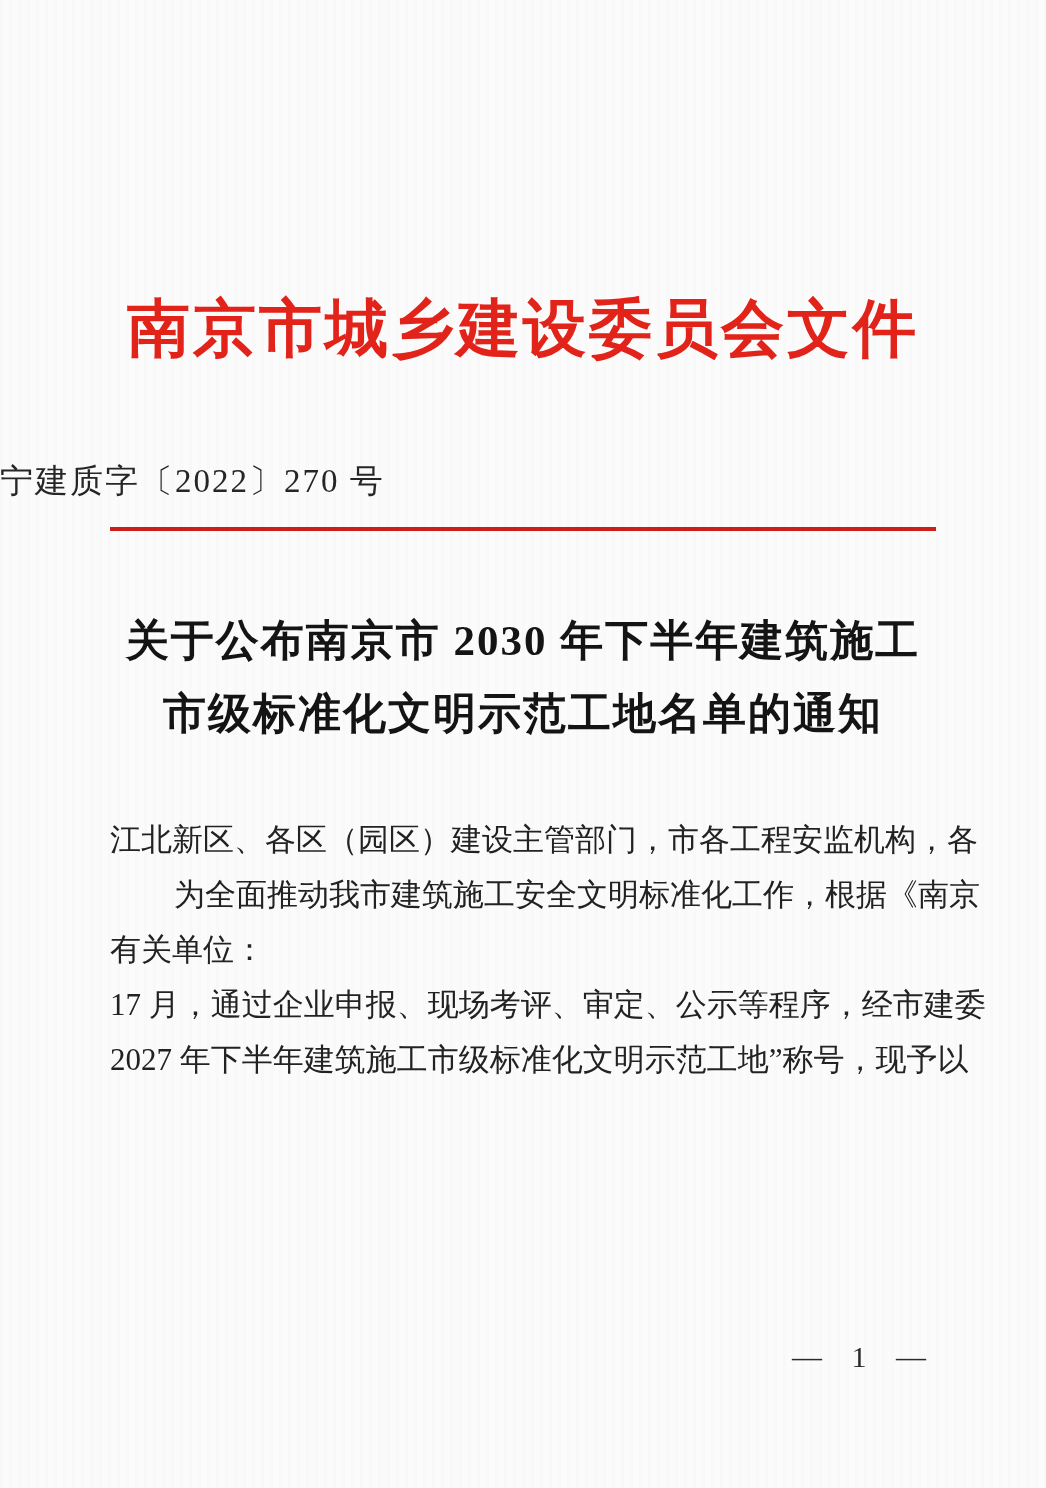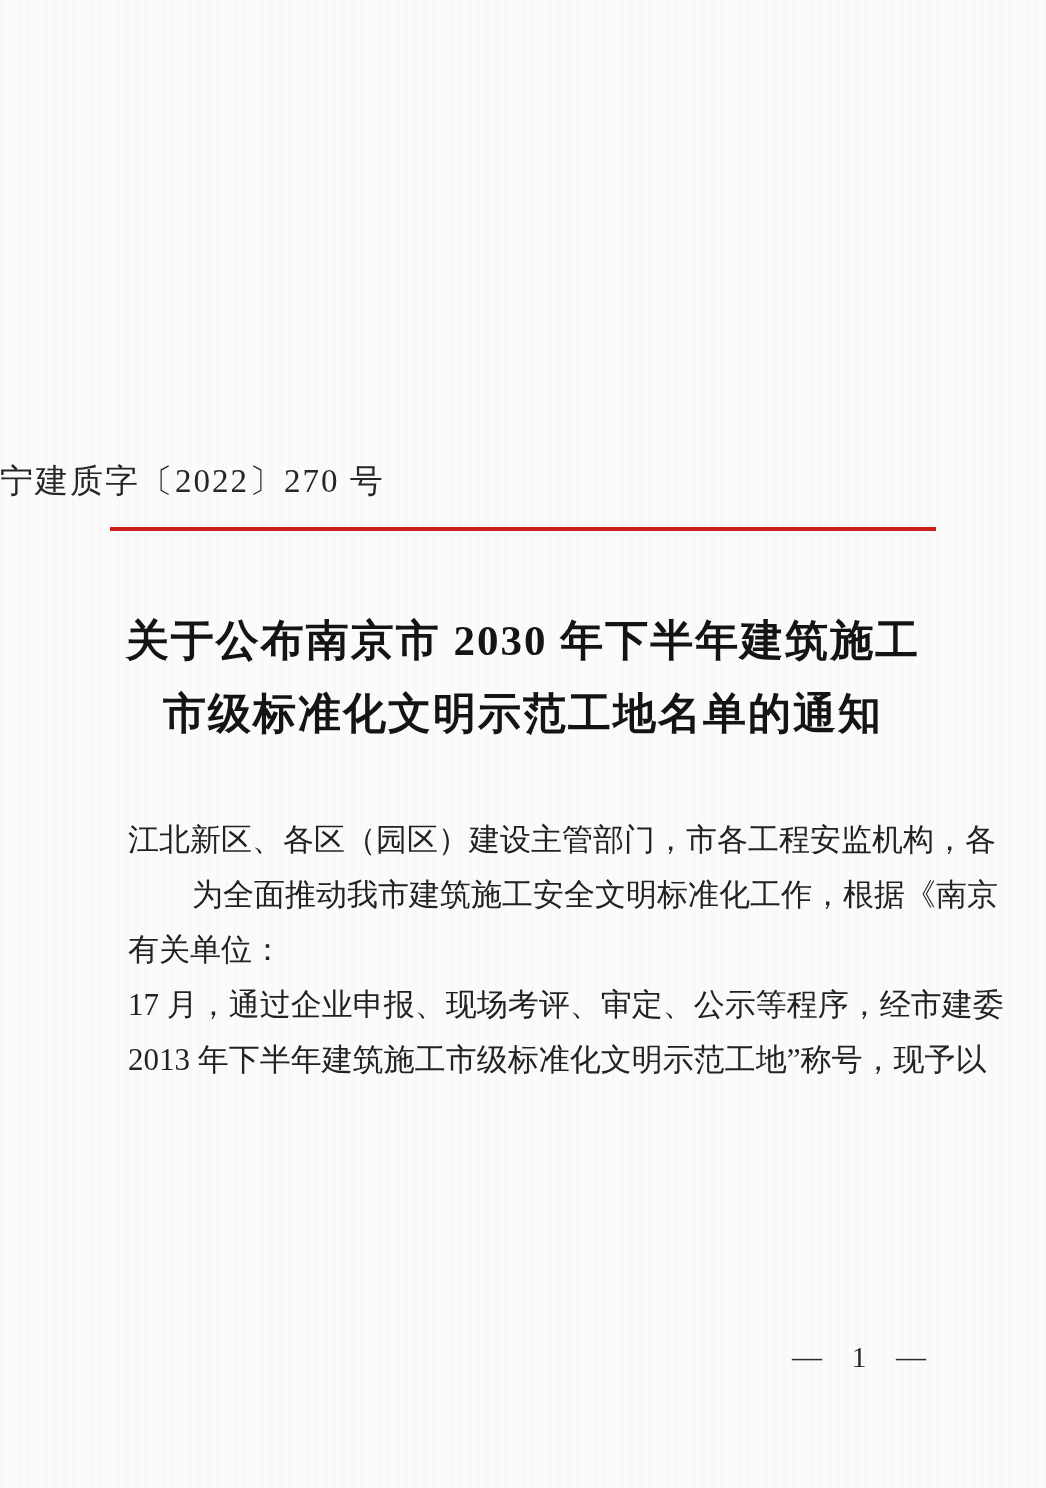--- a/index.html
+++ b/index.html
@@ -81,21 +81,20 @@
     left: 110px;
     width: 826px;
     font-size: 31px;
     line-height: 55px;
     color: #222222;
   }
   .body-line {
     text-align: justify;
     text-align-last: justify;
     white-space: nowrap;
-    margin-left: 18px;
   }
   .body-line.short {
     text-align: left;
     text-align-last: left;
   }
   .body-line.indent {
     padding-left: 64px;
   }
 
   
@@ -107,33 +106,34 @@
     letter-spacing: 4px;
     word-spacing: 14px;
     color: #2a2a2a;
   }
 </style>
 </head>
 <body>
 
 <div class="page">
 
+  <div class="header-title" style="color: rgb(226, 35, 26);">南京市城乡建设委员会文件</div>
 
   <div class="doc-number">宁建质字〔2022〕270 号</div>
 
   <div class="red-rule" style="background: rgb(203, 31, 26);"></div>
 
   <div class="doc-title">
     <div>关于公布南京市 2030 年下半年建筑施工</div>
     <div>市级标准化文明示范工地名单的通知</div>
   </div>
 
   <div class="body-block">
     <div class="body-line">江北新区、各区（园区）建设主管部门，市各工程安监机构，各</div>
     <div class="body-line indent">为全面推动我市建筑施工安全文明标准化工作，根据《南京</div>
     <div class="body-line short">有关单位：</div>
     <div class="body-line">17 月，通过企业申报、现场考评、审定、公示等程序，经市建委</div>
-    <div class="body-line">2013 年下半年建筑施工市级标准化文明示范工地”称号，现予以</div>
+    <div class="body-line">2027 年下半年建筑施工市级标准化文明示范工地”称号，现予以</div>
   </div>
 
   <div class="page-number">— 1 —</div>
 
 </div>
 
 </body></html>

